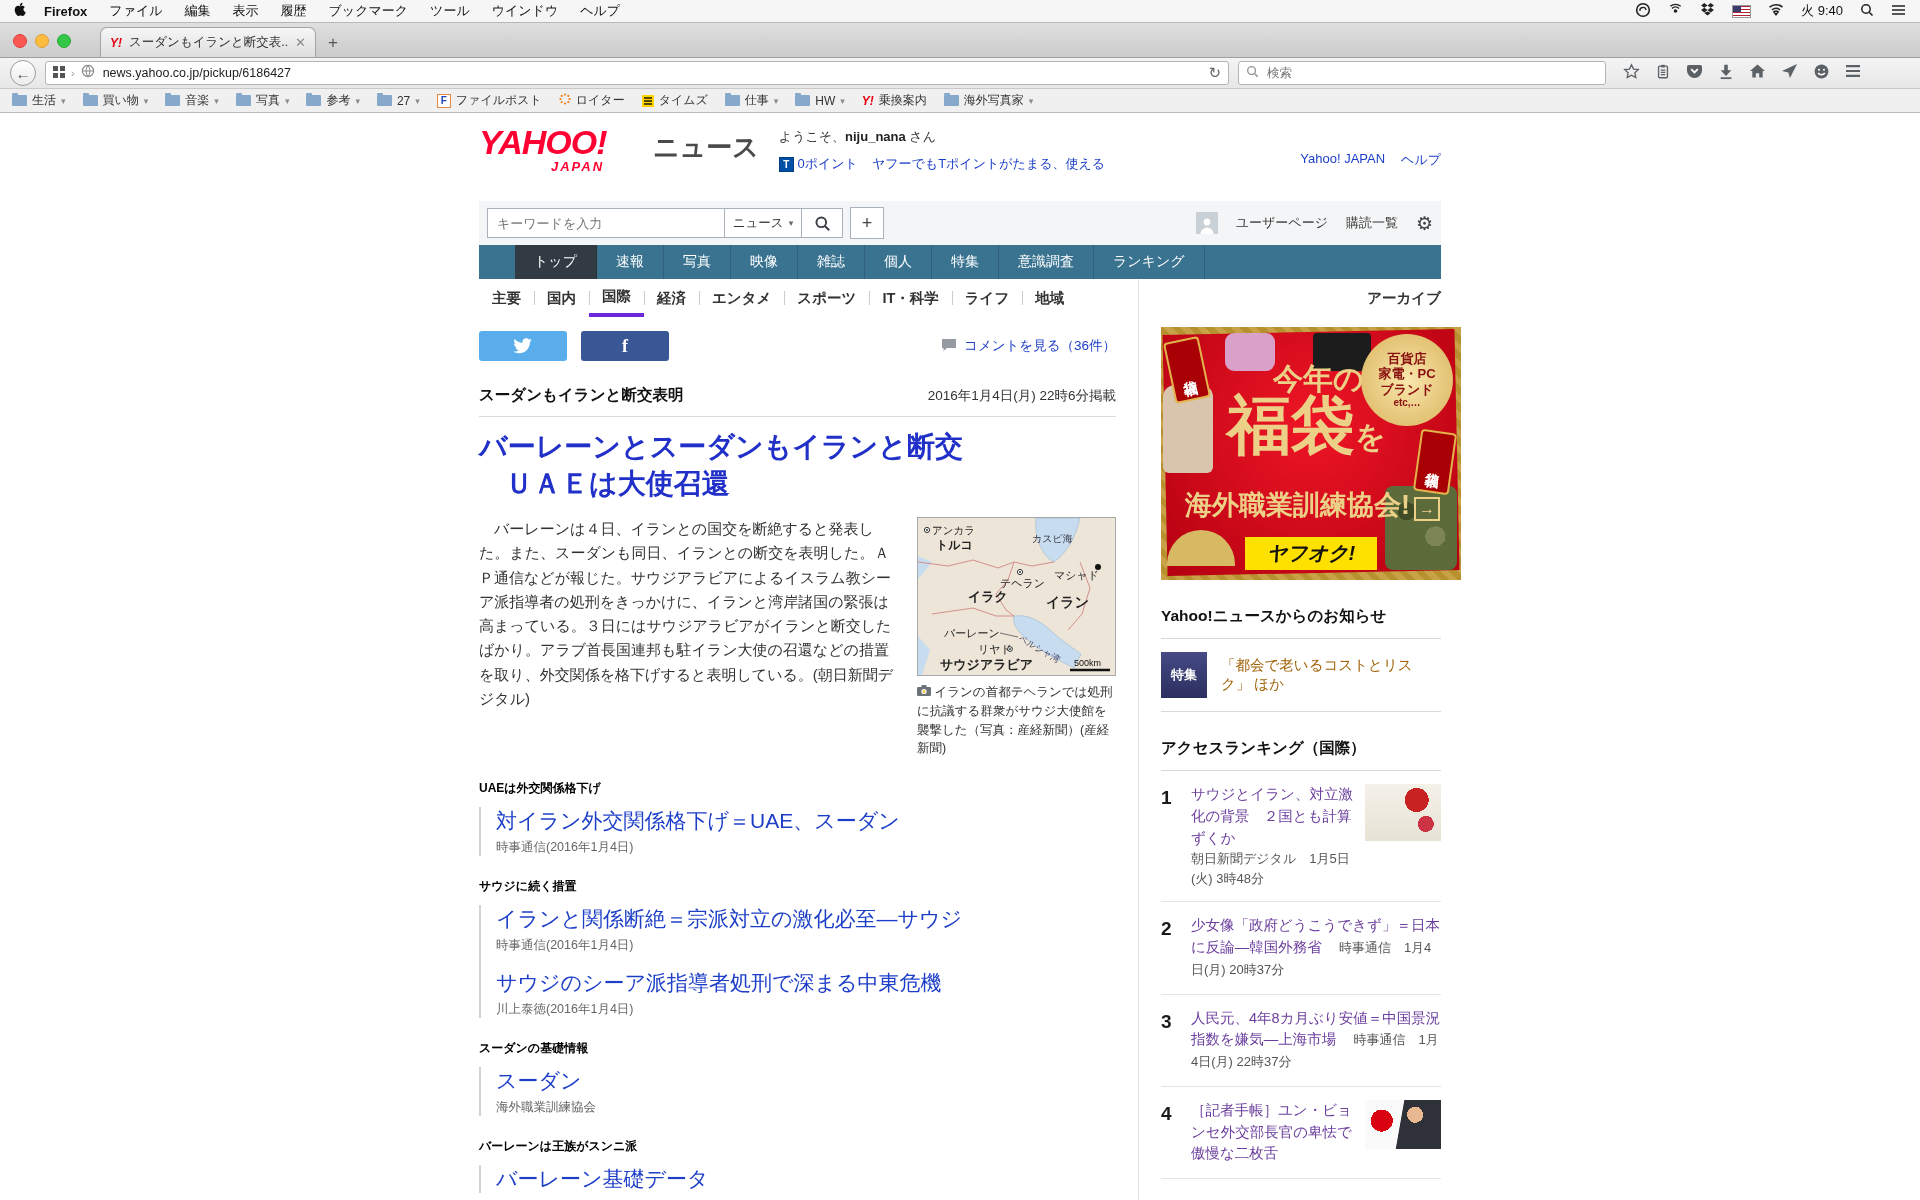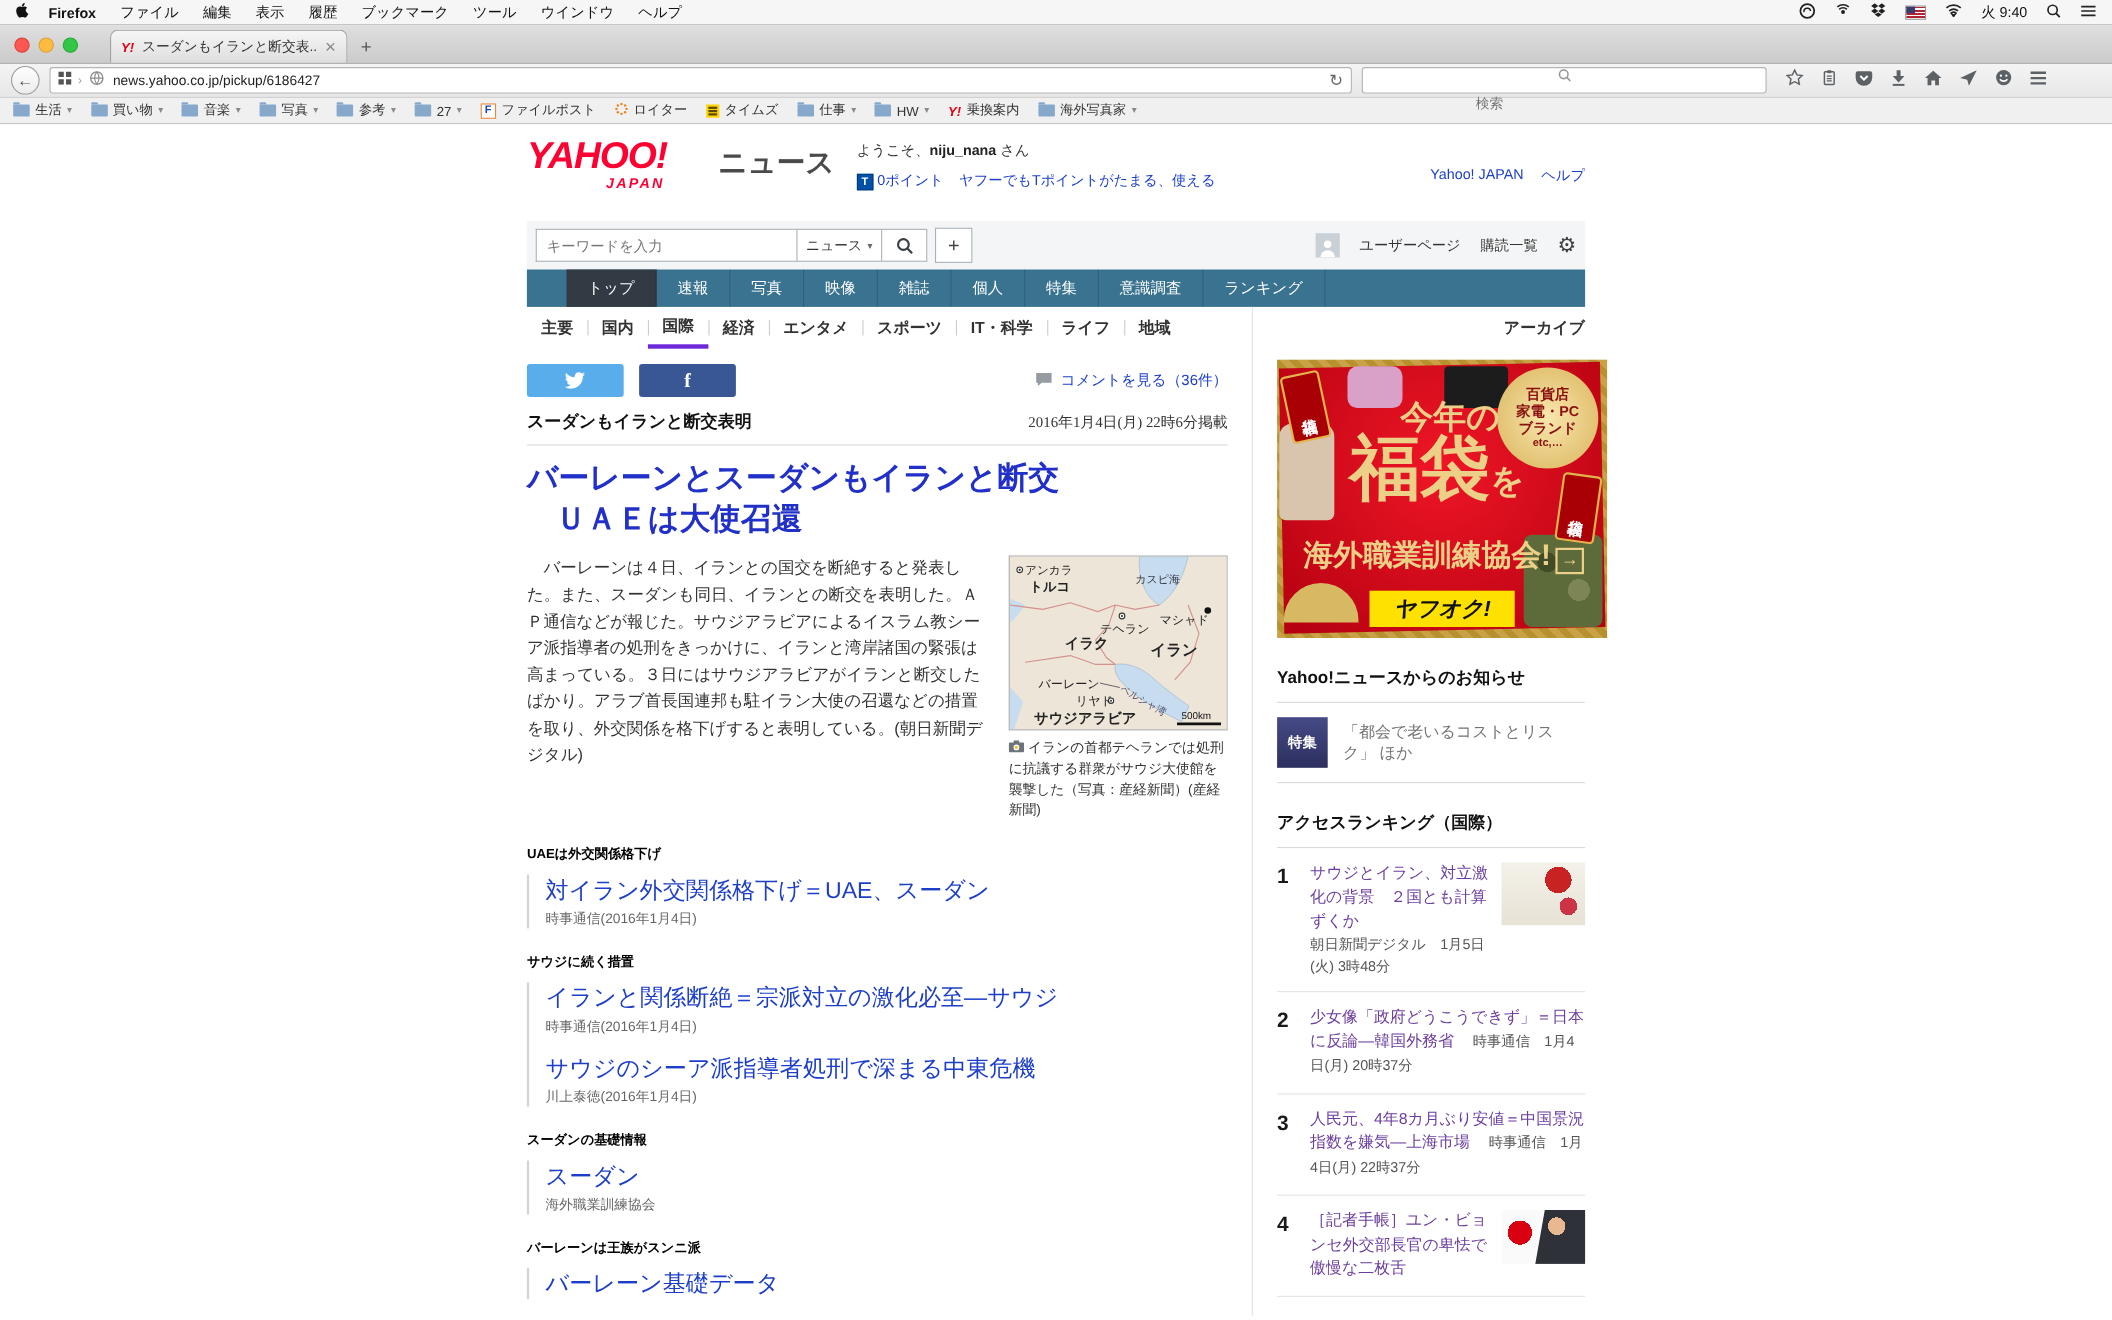--- a/index.html
+++ b/index.html
@@ -40,21 +40,21 @@
     display:flex;align-items:center;padding:0 10px;gap:9px;}
   .backbtn{width:24px;height:24px;border-radius:50%;border:1px solid #9d9d9d;
     background:linear-gradient(#fefefe,#ececec);display:flex;align-items:center;justify-content:center;
     color:#555;font-size:15px;font-weight:bold;flex:none;}
   .urlfield{flex:none;width:1168px;height:22px;background:#fff;border:1px solid #b5b5b5;border-radius:3px;
     display:flex;align-items:center;padding:0 7px;gap:6px;}
   .urlfield input{border:none;flex:1;font-size:12.5px;color:#222;background:transparent;}
   .chev{color:#9a9a9a;font-size:11px;}
   .reload{color:#666;font-size:15px;margin-left:4px;}
   .searchfield{width:352px;height:22px;background:#fff;border:1px solid #b5b5b5;border-radius:3px;
-    display:flex;align-items:center;padding:0 7px;gap:6px;flex-direction:column;}
+    display:flex;align-items:center;padding:0 7px;gap:6px;}
   .searchfield input{border:none;flex:1;font-size:12.5px;color:#222;background:transparent;}
   .tb-icons{display:flex;align-items:center;gap:15px;margin-left:8px;}
   .bookmarksbar{height:23px;background:#f0f0f0;border-bottom:1px solid #bcbcbc;
     display:flex;align-items:center;padding:0 12px;gap:17px;font-size:12px;color:#333;}
   .bm{display:flex;align-items:center;gap:5px;white-space:nowrap;}
   .bm .arr{color:#8a8a8a;font-size:9px;}
   .folder{width:15px;height:11px;position:relative;display:inline-block;background:#85a8cb;border-radius:1px;}
   .folder::before{content:"";position:absolute;top:-2px;left:0;width:6px;height:2px;background:#85a8cb;border-radius:1px 1px 0 0;}
   .fav-f{display:inline-block;width:12px;height:12px;border:1px solid #e8883a;background:#fff;color:#1d44b8;
     font-size:10px;font-weight:bold;text-align:center;line-height:12px;}
@@ -110,21 +110,21 @@
   .sn + .sn::before{content:"";position:absolute;left:0;top:12px;height:14px;border-left:1px solid #ccc;}
   .sn.active{border-bottom:4px solid #6d28d9;}
   .archive-row{height:38px;display:flex;align-items:center;justify-content:flex-end;font-size:14.5px;font-weight:bold;}
   .archive-row a{color:#333;}
 
   .social-row{margin-top:14px;display:flex;align-items:center;}
   .tw-btn{width:88px;height:30px;background:#59adeb;border-radius:3px;display:flex;align-items:center;justify-content:center;}
   .fb-btn{width:88px;height:30px;background:#3a5795;border-radius:3px;display:flex;align-items:center;justify-content:center;
     margin-left:14px;color:#fff;font-weight:bold;font-size:18px;font-family:"Liberation Serif",serif;}
   .comments{margin-left:auto;font-size:13.5px;color:#1d3fc8;display:flex;align-items:center;gap:7px;}
-  .topic-row{margin-top:12px;display:flex;align-items:baseline;font-family:Liberation Serif, serif;}
+  .topic-row{margin-top:24px;display:flex;align-items:baseline;}
   .topic-label{font-weight:bold;font-size:15.5px;color:#111;}
   .posted{margin-left:auto;font-size:13.5px;color:#333;}
   .rule{border:none;border-top:1px solid #dadada;margin:10px 0 12px;}
   .headline{color:#2130c8;font-size:28px;font-weight:bold;line-height:1.32;}
   .headline .hl2{padding-left:26px;}
   .article-flex{margin-top:14px;display:flex;gap:18px;}
   .a-body{flex:1;font-size:15px;line-height:1.62;color:#333;}
   .figure{width:199px;flex:none;}
   .map{width:197px;height:157px;border:1px solid #a8a8a8;display:block;}
   .caption{margin-top:7px;font-size:12.5px;line-height:1.5;color:#333;}
@@ -162,21 +162,21 @@
   .pr-cam{position:absolute;left:152px;top:6px;width:58px;height:38px;background:#1c1c1c;border-radius:4px;}
   .pr-fan{position:absolute;left:6px;bottom:14px;width:68px;height:36px;background:#d7b963;border-radius:68px 68px 0 0;}
   .pr-camo{position:absolute;right:4px;bottom:10px;width:72px;height:84px;border-radius:8px;
       background:radial-gradient(circle at 30% 30%,#3f4c26 0 9px,transparent 9px),
                  radial-gradient(circle at 70% 60%,#7d8557 0 10px,transparent 10px),#5d6b3a;}
 
   .side-h{margin-top:26px;font-size:15.5px;font-weight:bold;color:#111;padding-bottom:11px;border-bottom:1px solid #d9d9d9;}
   .notice-row{display:flex;gap:14px;align-items:center;padding:13px 0;border-bottom:1px solid #d9d9d9;}
   .tokushu{width:46px;height:46px;flex:none;background:linear-gradient(#464a86,#2c2f5e);color:#fff;
       font-size:13px;font-weight:bold;display:flex;align-items:center;justify-content:center;}
-  .notice-row a{color:#737373;font-size:14.5px;}
+  .notice-row a{color:#a16207;font-size:14.5px;}
   .rank-item{display:flex;gap:10px;padding:13px 0;border-bottom:1px solid #e3e3e3;font-size:14.5px;line-height:1.5;}
   .rk{font-size:19px;font-weight:bold;color:#1a1a1a;width:20px;flex:none;}
   .rtxt{flex:1;min-width:0;}
   .rtxt a{color:#6b3e9d;}
   .rmeta{color:#555;font-size:13px;}
   .thumb{flex:none;width:76px;height:57px;}
   .t1{background:radial-gradient(circle at 68% 28%,#c92222 0 12px,transparent 12px),
        radial-gradient(circle at 80% 70%,#cc3344 0 8px,transparent 8px),linear-gradient(#f4f1e9,#e7e2d5);}
   .t4{width:76px;height:49px;background:radial-gradient(circle at 22% 42%,#d90012 0 11px,transparent 11px),
        radial-gradient(circle at 66% 30%,#e8b890 0 8px,transparent 8px),

